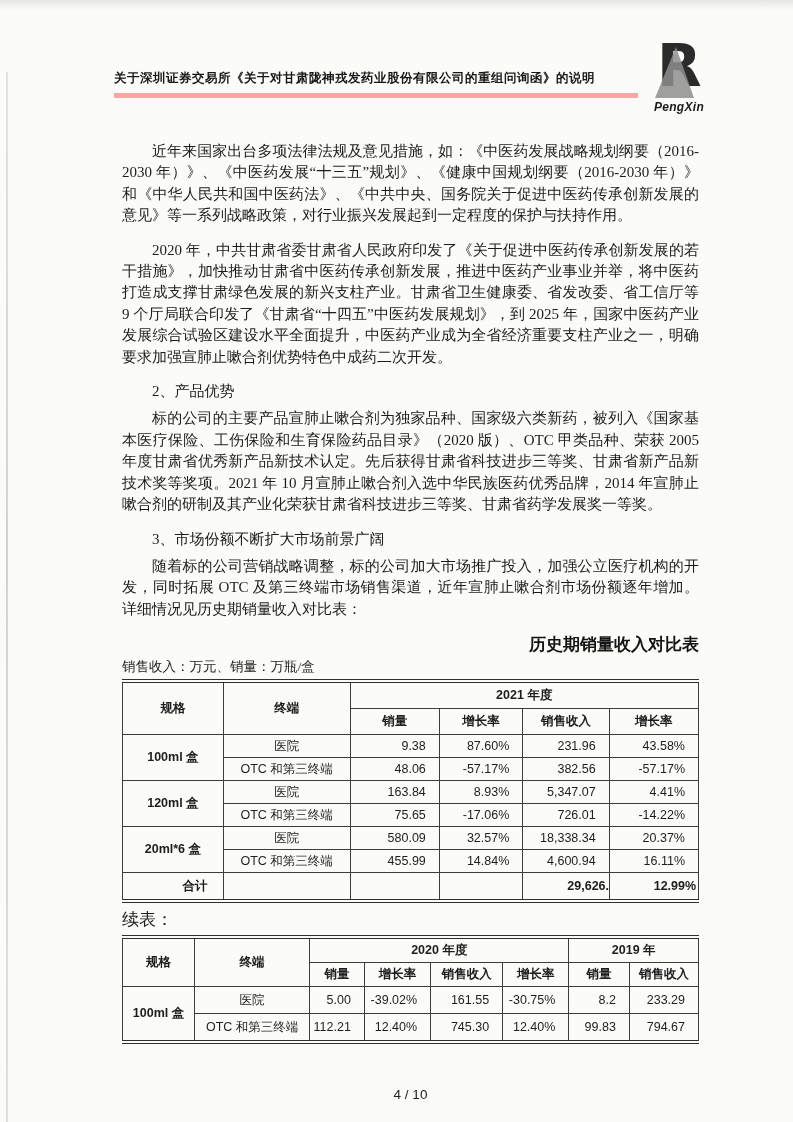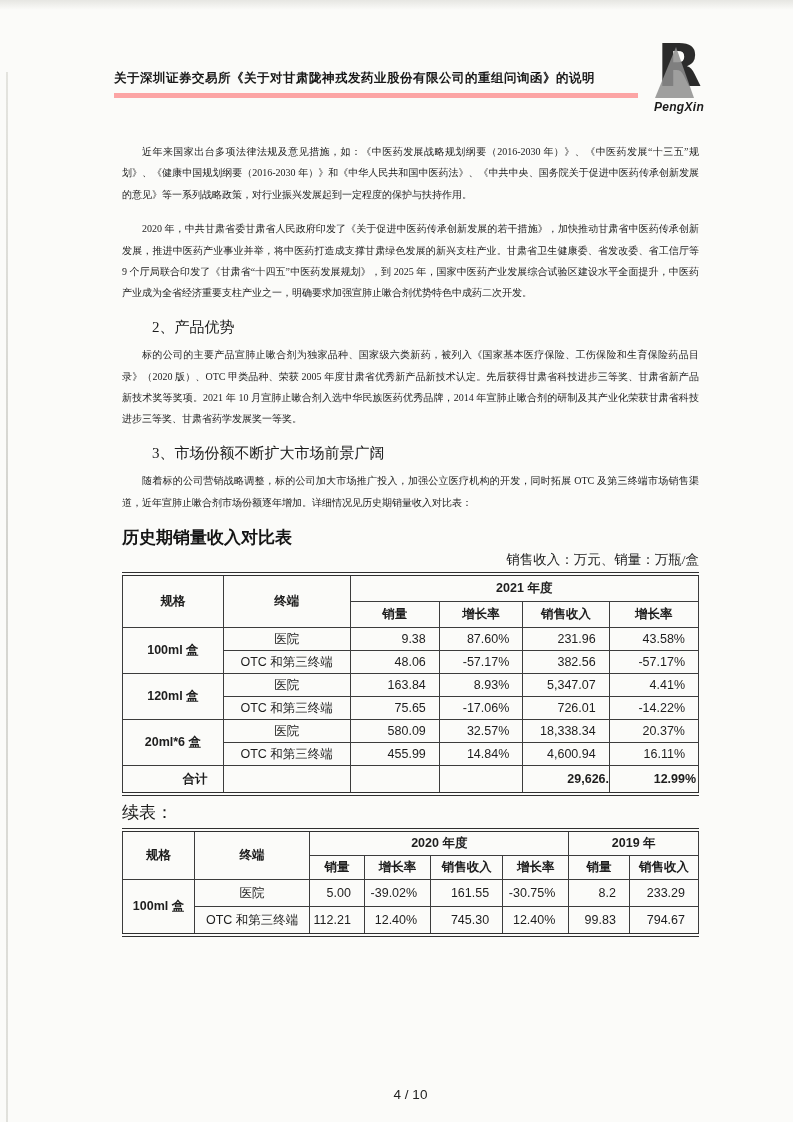--- a/index.html
+++ b/index.html
@@ -19,27 +19,27 @@
   .doc-header{position:absolute;left:114px;top:70px;width:524px;
     border-bottom:5px solid #fca5a5;padding-bottom:6px;}
   .doc-header .title{font-size:12.5px;font-weight:bold;letter-spacing:.5px;color:#171717;}
 
   .logo{position:absolute;left:645px;top:34px;width:68px;text-align:center;}
   .logo .wordmark{font-family:"Liberation Sans",sans-serif;font-style:italic;font-weight:800;
     font-size:12px;letter-spacing:.3px;color:#1a1a1a;margin-top:-4px;}
 
   
   .content{position:absolute;left:122px;top:141px;width:577px;}
-  .para{font-size:10px;line-height:21.4px;text-align:justify;text-indent:2em;
+  .para{font-size:15px;line-height:21.4px;text-align:justify;text-indent:2em;
     margin:0 0 13px 0;color:#1c1c1c;}
   .heading{font-size:15px;line-height:21.4px;text-indent:2em;margin:13px 0 6px 0;color:#1c1c1c;}
 
-  .table-title{font-size:17px;font-weight:bold;text-align:left;line-height:23px;
+  .table-title{font-size:17px;font-weight:bold;text-align:right;line-height:23px;
     margin:6px 0 2px 0;color:#141414;}
-  .unit-note{font-size:13.5px;text-align:right;line-height:18px;margin:0 0 3px 0;color:#1c1c1c;}
+  .unit-note{font-size:13.5px;text-align:left;line-height:18px;margin:0 0 3px 0;color:#1c1c1c;}
 
   table{border-collapse:collapse;width:577px;table-layout:fixed;
     font-family:"Liberation Sans",sans-serif;font-size:12.5px;color:#1d1d1d;
     border-top:4px double #2f2f2f;border-bottom:4px double #2f2f2f;}
   th,td{border:1px solid #3c3c3c;padding:0;vertical-align:middle;overflow:hidden;white-space:nowrap;}
   th{font-weight:bold;text-align:center;}
   td.spec{font-weight:bold;text-align:center;}
   td.term{text-align:center;}
   td.num{text-align:right;padding-right:13px;}
   td.bold{font-weight:bold;}

